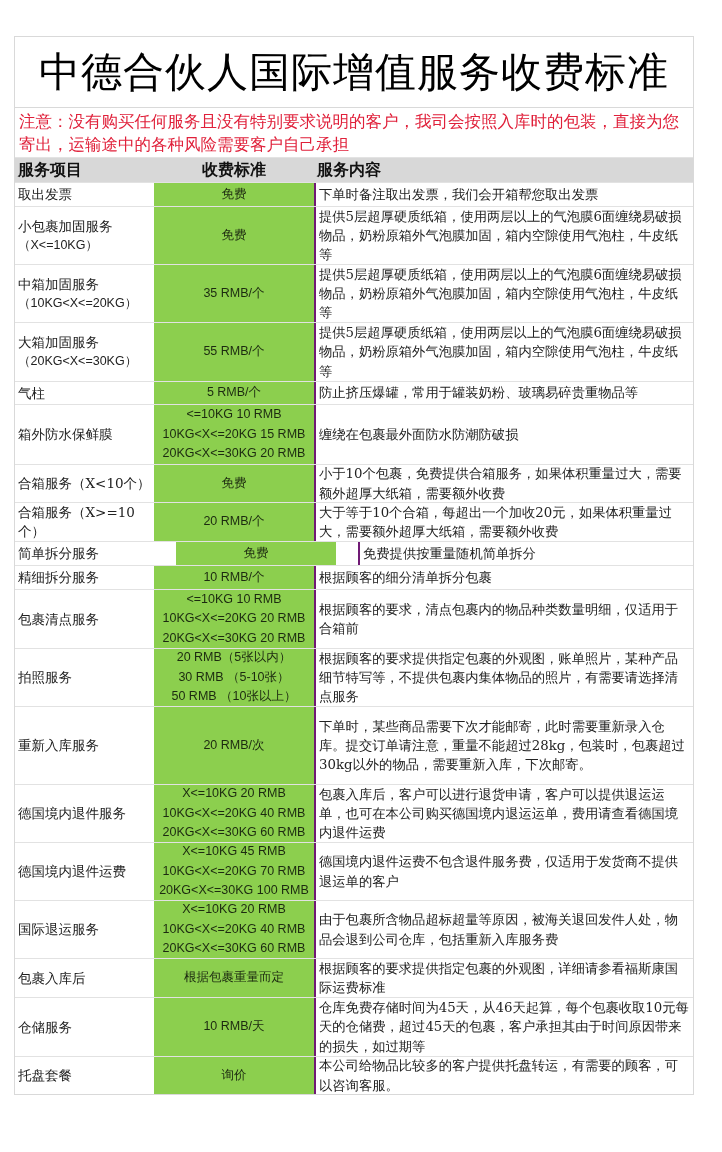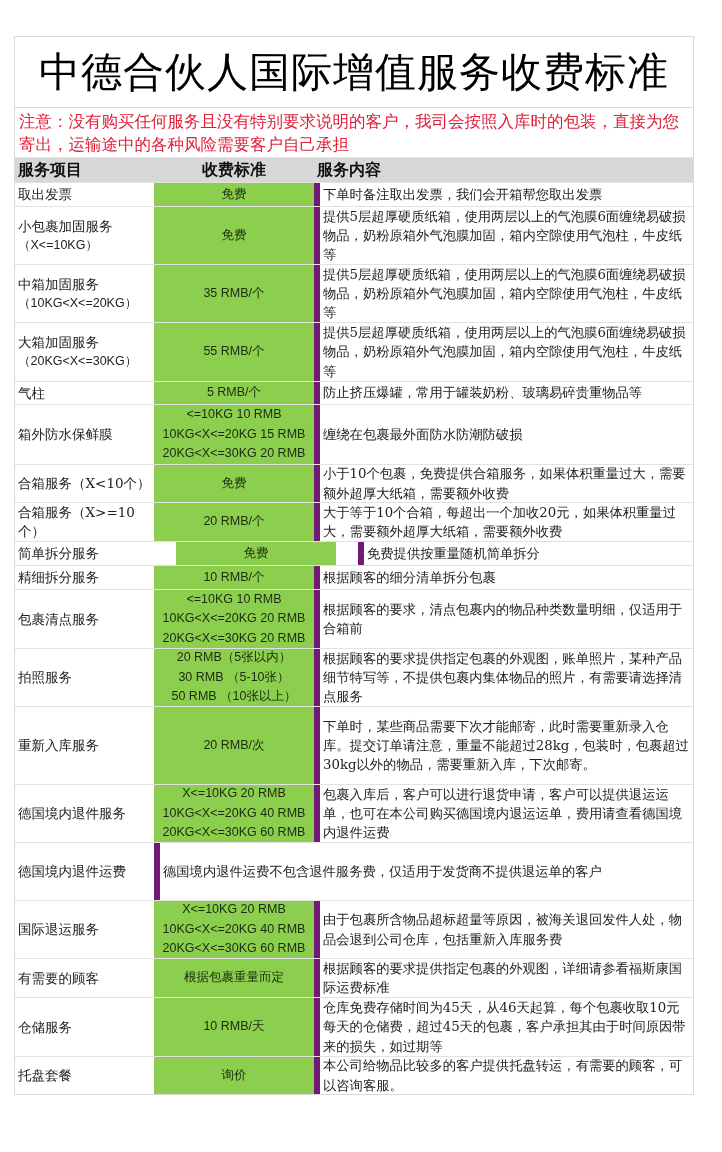--- a/index.html
+++ b/index.html
@@ -20,21 +20,21 @@
   .c2 { width: 160px; justify-content: center; }
   .c3 { flex: 1; padding-left: 3px; }
   .row { display: flex; border-top: 1px solid #e2e2e2; box-sizing: border-box; }
   .row > div { box-sizing: border-box; display: flex; align-items: center; }
   .cell-name { width: 139px; padding-left: 3px; font-size: 13.5px; line-height: 19px; color: #222;
                flex-direction: column; align-items: flex-start !important; justify-content: center; }
   .cell-price { width: 160px; background: #8ccf4e; flex-direction: column; justify-content: center;
                 font-family: "Liberation Sans", sans-serif; font-size: 12.5px; line-height: 19.5px;
                 color: #1c2a10; text-align: center; white-space: nowrap; }
   .cell-desc { flex: 1; padding-left: 3px; padding-right: 4px; font-size: 13.3px; line-height: 19.3px;
-               color: #222; border-left: 6px solid #701a75; }
+               color: #222; border-left: 2px solid #701a75; }
   .cell-desc span { display: block; }
   .sub { display: block; font-family: "Liberation Sans", sans-serif; font-size: 12.5px; }
 </style>
 </head>
 <body>
 
 <div class="sheet">
   <div class="title">中德合伙人国际增值服务收费标准</div>
   <div class="notice">注意：没有购买任何服务且没有特别要求说明的客户，我司会按照入库时的包装，直接为您寄出，运输途中的各种风险需要客户自己承担</div>
   <div class="thead">
@@ -205,40 +205,45 @@
           <span>20KG&lt;X&lt;=30KG 60 RMB</span>
         </div>
         <div class="cell-desc">
           <span>包裹入库后，客户可以进行退货申请，客户可以提供退运运单，也可在本公司购买德国境内退运运单，费用请查看德国境内退件运费</span>
         </div>
       </div>
       <div class="row" style="height: 58px;">
         <div class="cell-name">
           <span>德国境内退件运费</span>
         </div>
+        <div class="cell-price">
+          <span>X&lt;=10KG  45 RMB</span>
+          <span>10KG&lt;X&lt;=20KG 70 RMB</span>
+          <span>20KG&lt;X&lt;=30KG 100 RMB</span>
+        </div>
         <div class="cell-desc">
           <span>德国境内退件运费不包含退件服务费，仅适用于发货商不提供退运单的客户</span>
         </div>
       </div>
       <div class="row" style="height: 58px;">
         <div class="cell-name">
           <span>国际退运服务</span>
         </div>
         <div class="cell-price">
           <span>X&lt;=10KG  20 RMB</span>
           <span>10KG&lt;X&lt;=20KG 40 RMB</span>
           <span>20KG&lt;X&lt;=30KG 60 RMB</span>
         </div>
         <div class="cell-desc">
           <span>由于包裹所含物品超标超量等原因，被海关退回发件人处，物品会退到公司仓库，包括重新入库服务费</span>
         </div>
       </div>
       <div class="row" style="height: 39px;">
         <div class="cell-name">
-          <span>有需要的顾客</span>
+          <span>包裹入库后</span>
         </div>
         <div class="cell-price">
           <span>根据包裹重量而定</span>
         </div>
         <div class="cell-desc">
           <span>根据顾客的要求提供指定包裹的外观图，详细请参看福斯康国际运费标准</span>
         </div>
       </div>
       <div class="row" style="height: 59px;">
         <div class="cell-name">

